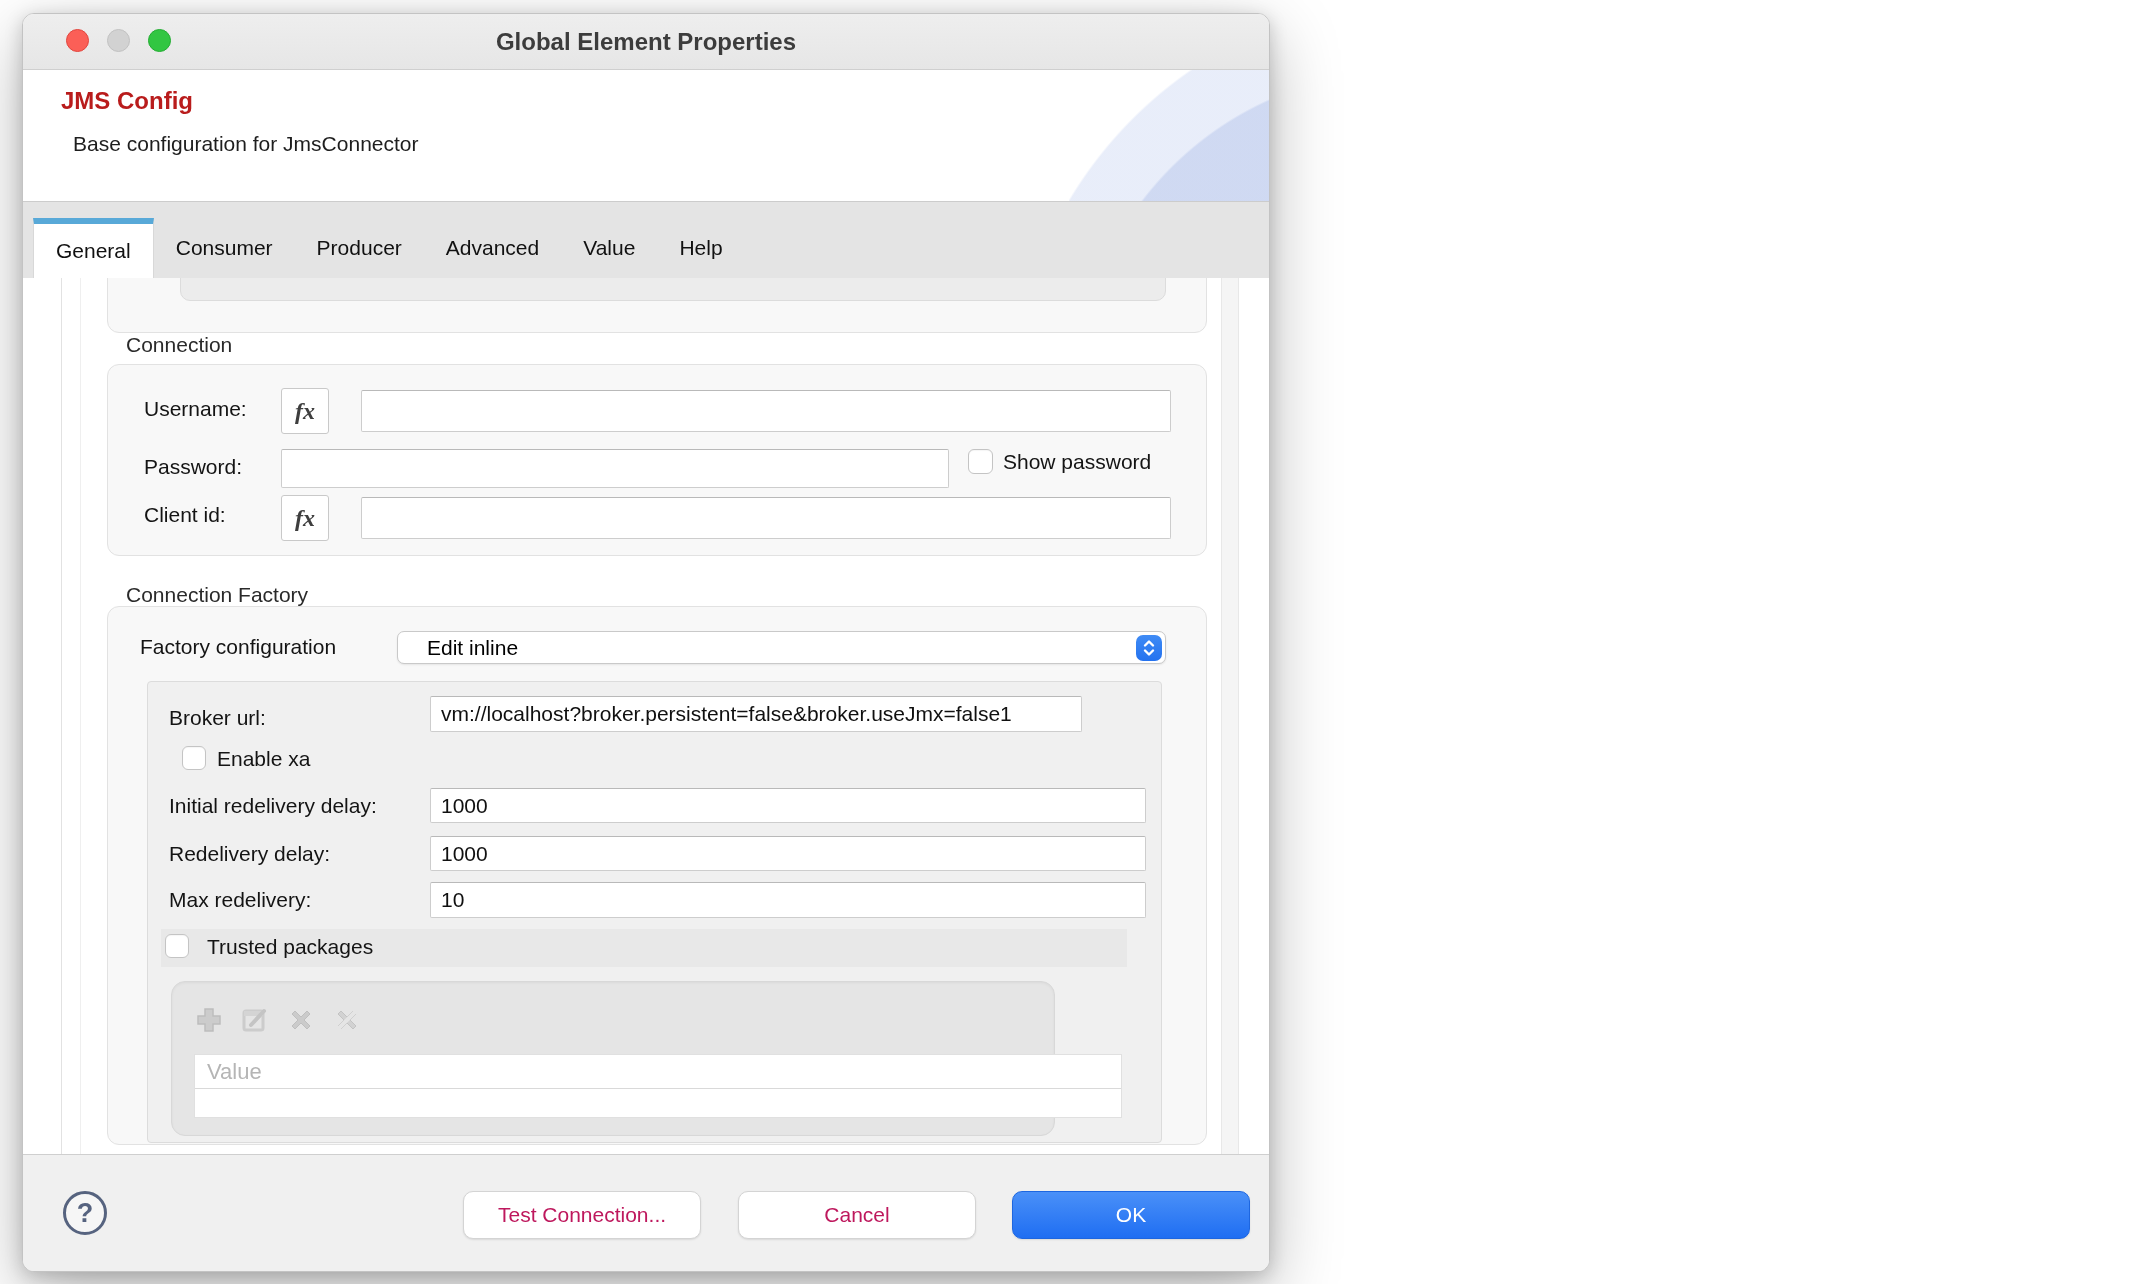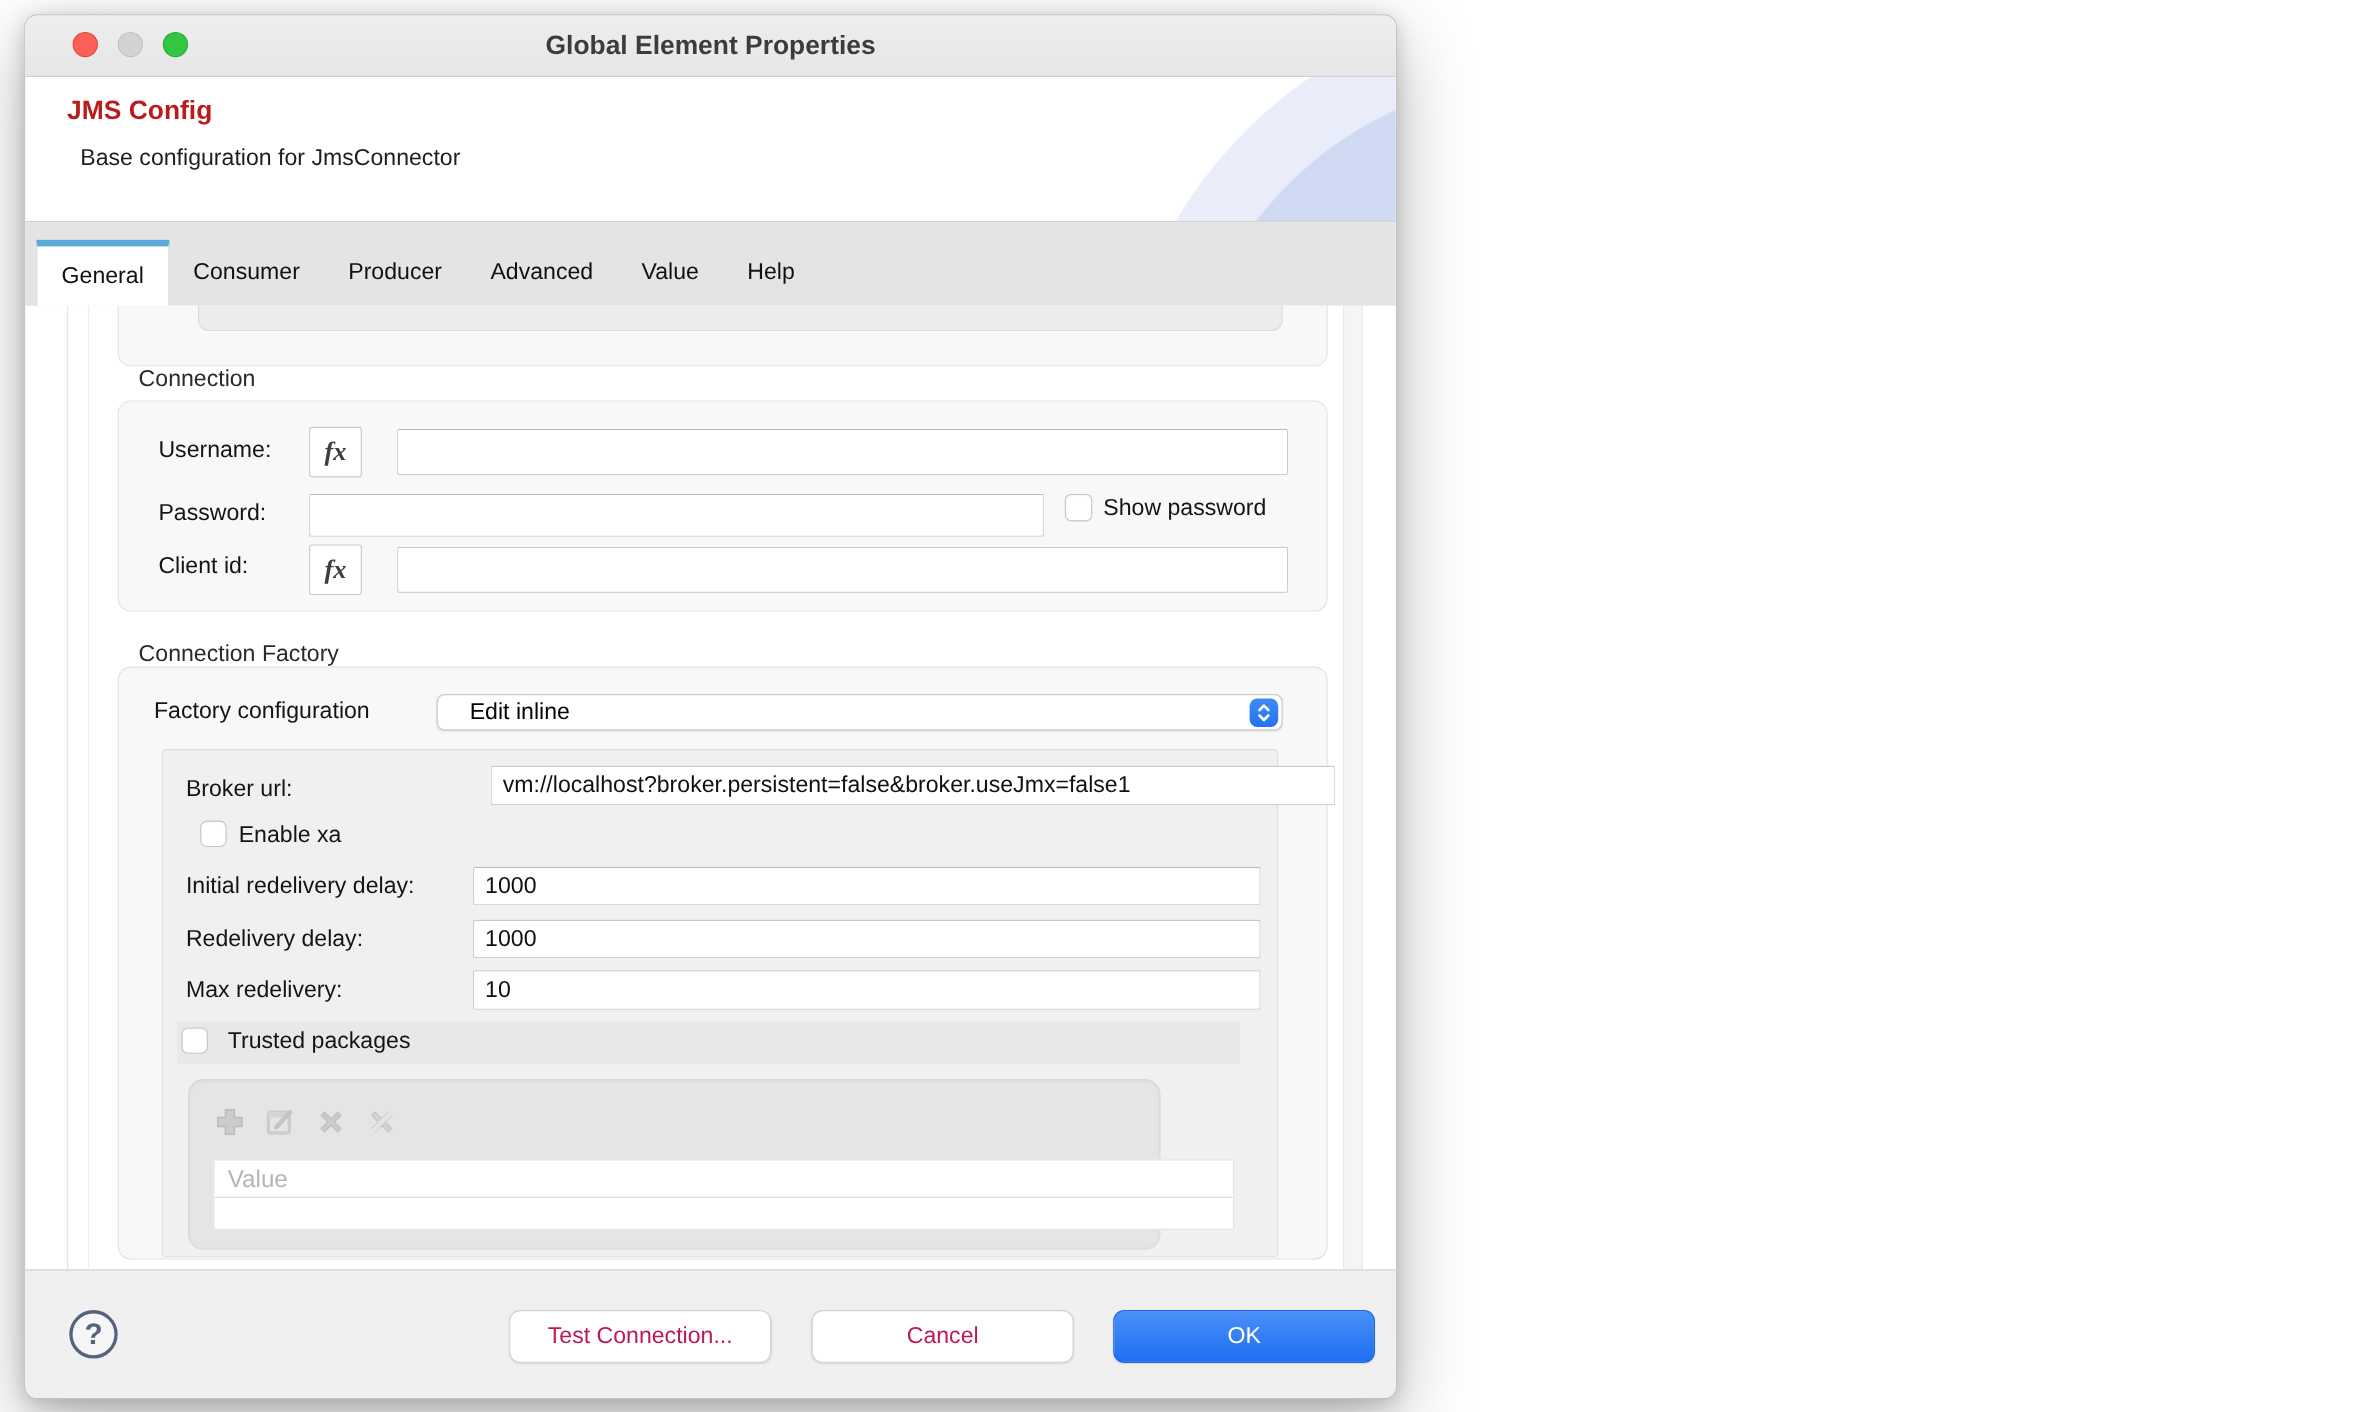--- a/index.html
+++ b/index.html
@@ -229,21 +229,21 @@
           <svg width="14" height="20" viewBox="0 0 14 20">
               <path d="M3 7.5 L7 3.5 L11 7.5" fill="none" stroke="#ffffff" stroke-width="2.4" stroke-linecap="round" stroke-linejoin="round"></path>
               <path d="M3 12.5 L7 16.5 L11 12.5" fill="none" stroke="#ffffff" stroke-width="2.4" stroke-linecap="round" stroke-linejoin="round"></path>
             </svg>
         </span>
       </div>
 
       <div class="factory-panel"></div>
 
       <div class="field-label" style="left:146px; top:428px;">Broker url:</div>
-      <input class="txt" style="left: 407px; top: 418px; width: 768px; height: 36px; margin-left: 16px;" value="vm://localhost?broker.persistent=false&amp;broker.useJmx=false1">
+      <input class="txt" style="left: 407px; top: 418px; width: 652px; height: 36px;" value="vm://localhost?broker.persistent=false&amp;broker.useJmx=false1">
 
       <span class="checkbox" style="left:159px; top:468px; width:24px; height:24px;"></span>
       <div class="field-label" style="left:194px; top:469px;">Enable xa</div>
 
       <div class="field-label" style="left:146px; top:516px;">Initial redelivery delay:</div>
       <input class="txt" style="left: 407px; top: 510px; width: 716px; height: 35px;" value="1000">
 
       <div class="field-label" style="left:146px; top:564px;">Redelivery delay:</div>
       <input class="txt" style="left: 407px; top: 558px; width: 716px; height: 35px;" value="1000">
 

